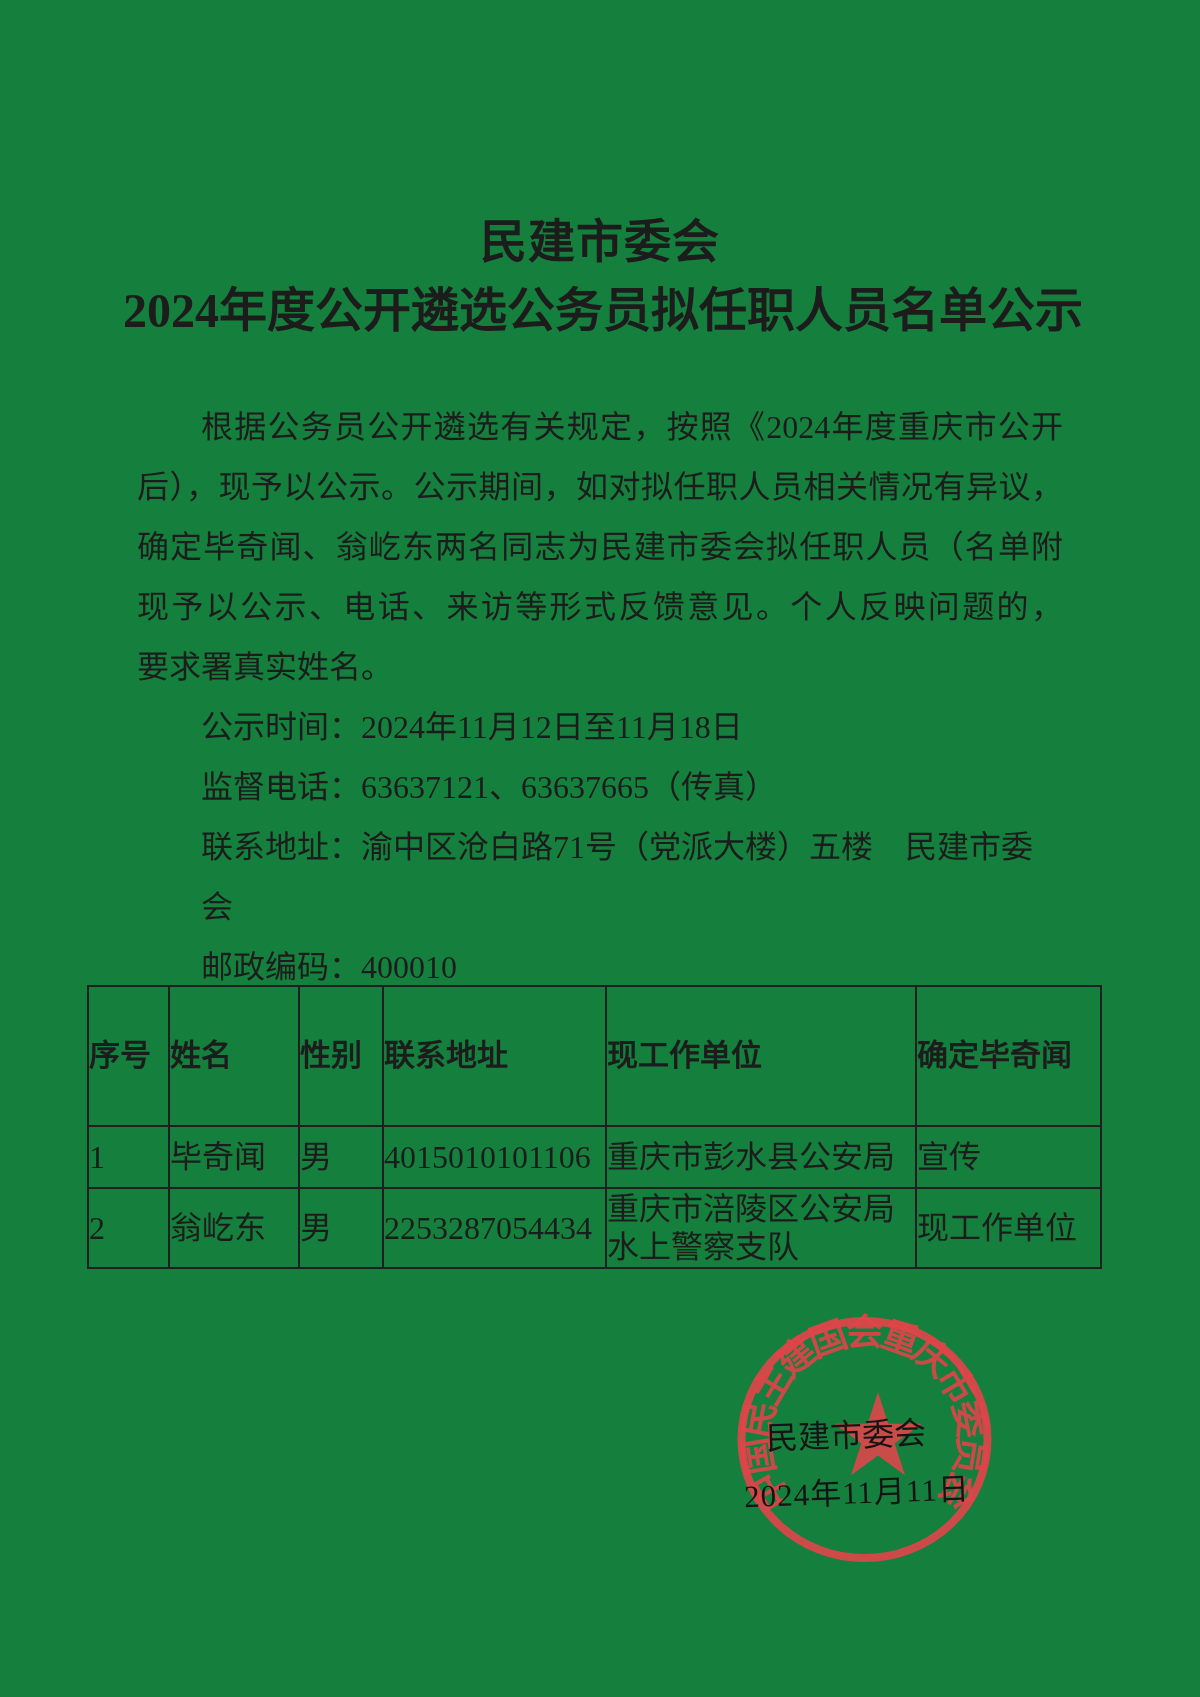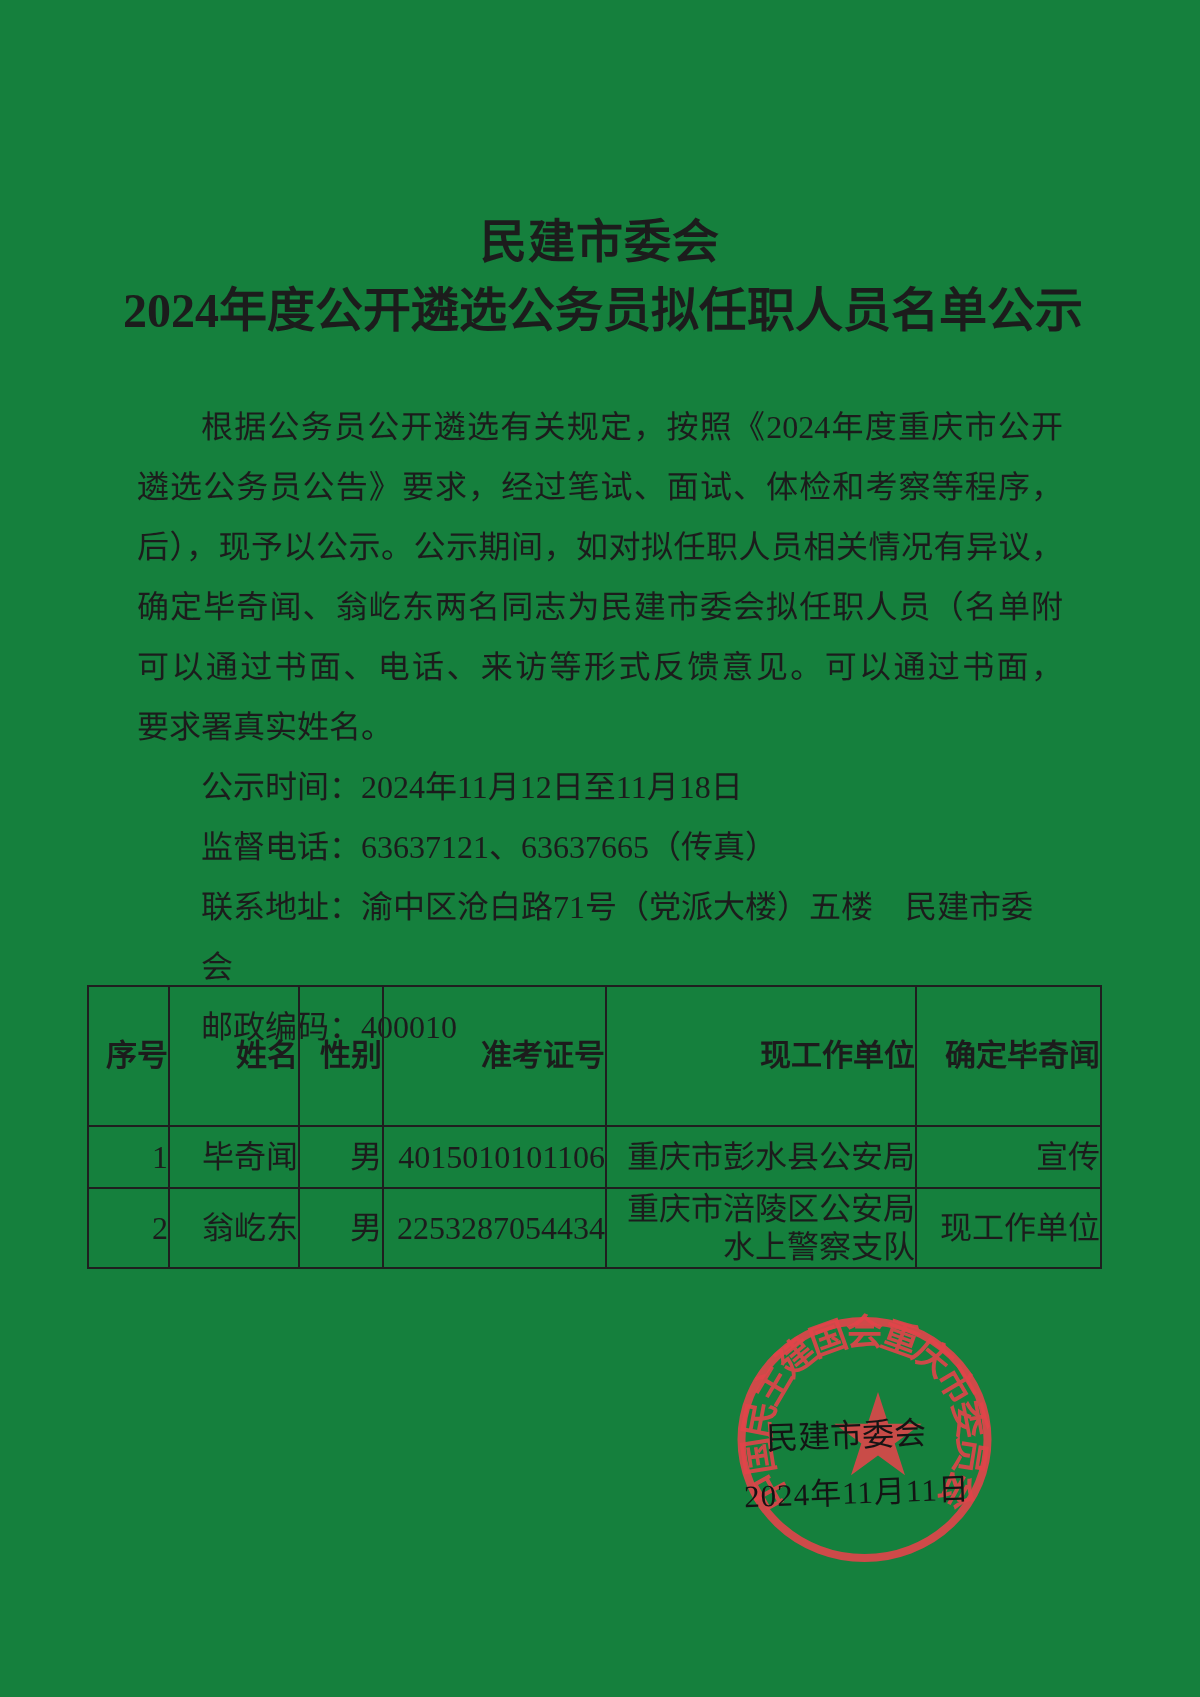--- a/index.html
+++ b/index.html
@@ -46,21 +46,21 @@
   .info-line{padding-left:64px;}
   
   table.roster{
     position:absolute;left:87px;top:985px;
     width:1013px;
     border-collapse:collapse;
     table-layout:fixed;
   }
   table.roster th,table.roster td{
     border:2px solid #1f1f1f;
-    text-align:right;vertical-align:middle;
+    text-align:left;vertical-align:middle;
     padding:0;
   }
   table.roster th{
     font-family:"Liberation Sans","DejaVu Sans",sans-serif;
     font-weight:bold;font-size:31px;line-height:1.75;
   }
   table.roster td{
     font-family:"Liberation Serif","DejaVu Serif",serif;
     font-size:32px;line-height:38px;
   }
@@ -91,24 +91,23 @@
 </head>
 <body>
 
 <div class="page">
 
   <div class="doc-title">民建市委会</div>
   <div class="doc-subtitle">2024年度公开遴选公务员拟任职人员名单公示</div>
 
   <div class="body-block">
     <div class="p-line justified first">根据公务员公开遴选有关规定，按照《2024年度重庆市公开</div>
-    <div class="p-line justified">遴选公务员公告》要求，经过笔试、面试、体检和考察等程序，</div>
     <div class="p-line justified">后），现予以公示。公示期间，如对拟任职人员相关情况有异议，</div>
     <div class="p-line justified">确定毕奇闻、翁屹东两名同志为民建市委会拟任职人员（名单附</div>
-    <div class="p-line justified">可以通过书面、电话、来访等形式反馈意见。可以通过书面，</div>
+    <div class="p-line justified">现予以公示、电话、来访等形式反馈意见。个人反映问题的，</div>
     <div class="p-line last">要求署真实姓名。</div>
     <div class="info-line">公示时间：2024年11月12日至11月18日</div>
     <div class="info-line">监督电话：63637121、63637665（传真）</div>
     <div class="info-line">联系地址：渝中区沧白路71号（党派大楼）五楼　民建市委会</div>
     <div class="info-line">邮政编码：400010</div>
   </div>
 
   <table class="roster">
     <colgroup>
       <col style="width:81px">
@@ -116,21 +115,21 @@
         <col style="width:84px">
       <col style="width:223px">
         <col style="width:310px">
         <col style="width:185px">
     </colgroup>
     <tbody>
       <tr class="hdr">
         <th class="seq">序号</th>
         <th>姓名</th>
         <th>性别</th>
-        <th>准考证号</th>
+        <th>联系地址</th>
         <th>现工作单位</th>
         <th>确定毕奇闻</th>
       </tr>
       <tr class="r1">
         <td>1</td>
         <td>毕奇闻</td>
         <td>男</td>
         <td>4015010101106</td>
         <td>重庆市彭水县公安局</td>
         <td>宣传</td>

